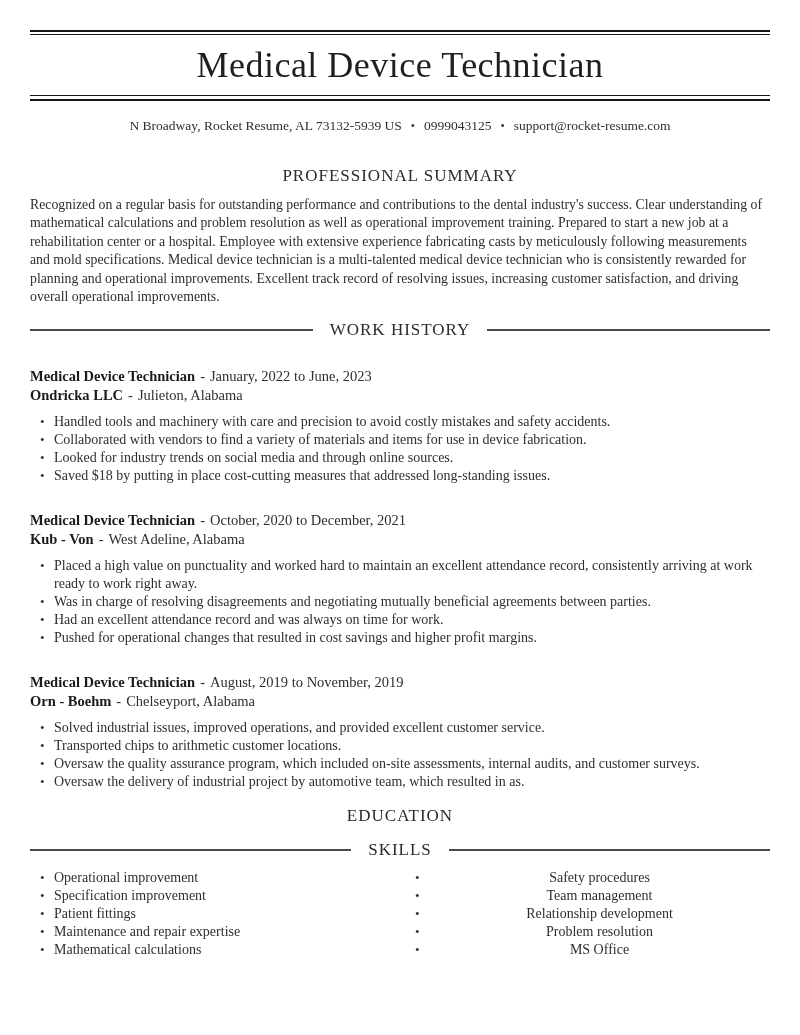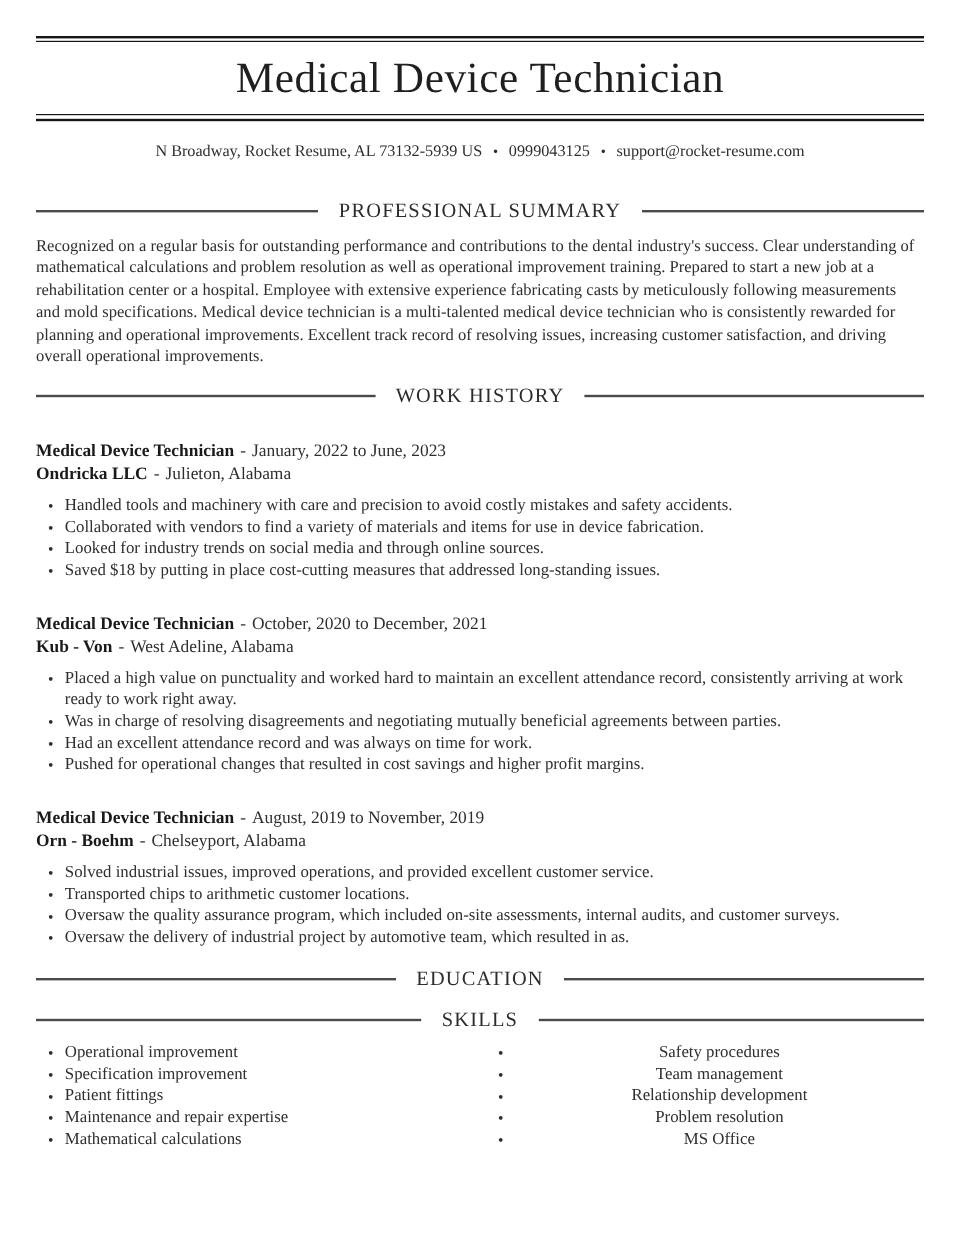--- a/index.html
+++ b/index.html
@@ -25,23 +25,23 @@
   }
   .contact .dot { display: inline-block; margin: 0 9px; font-size: 12px; color: #2e2e2e; }
 
   
   .sec-heading { display: flex; align-items: center; }
   .sec-heading .hline { flex: 1; height: 2px; background: #4a4a4a; }
   .sec-heading .htext {
     margin: 0 17px; font-size: 17px; line-height: 22px;
     letter-spacing: 1px; color: #2b2b2b; white-space: nowrap; font-weight: 400;
   }
-  .mt-summary { margin-top: 30px; }
+  .mt-summary { margin-top: 30px; flex-direction: column; }
   .mt-work    { margin-top: 12px; }
-  .mt-edu     { margin-top: 14px; }
+  .mt-edu     { margin-top: 14px; flex-direction: column; }
   .mt-skills  { margin-top: 12px; }
 
   .summary-text { margin-top: 9px; font-size: 13.8px; line-height: 18.5px; color: #2e2e2e; text-align: left; }
 
   
   .job { margin-top: 26px; }
   .job.first { }
   .job-line { font-size: 14.5px; line-height: 19px; color: #2e2e2e; }
   .job-line b { color: #1a1a1a; font-weight: 700; }
   .sep { margin: 0 5px; }

